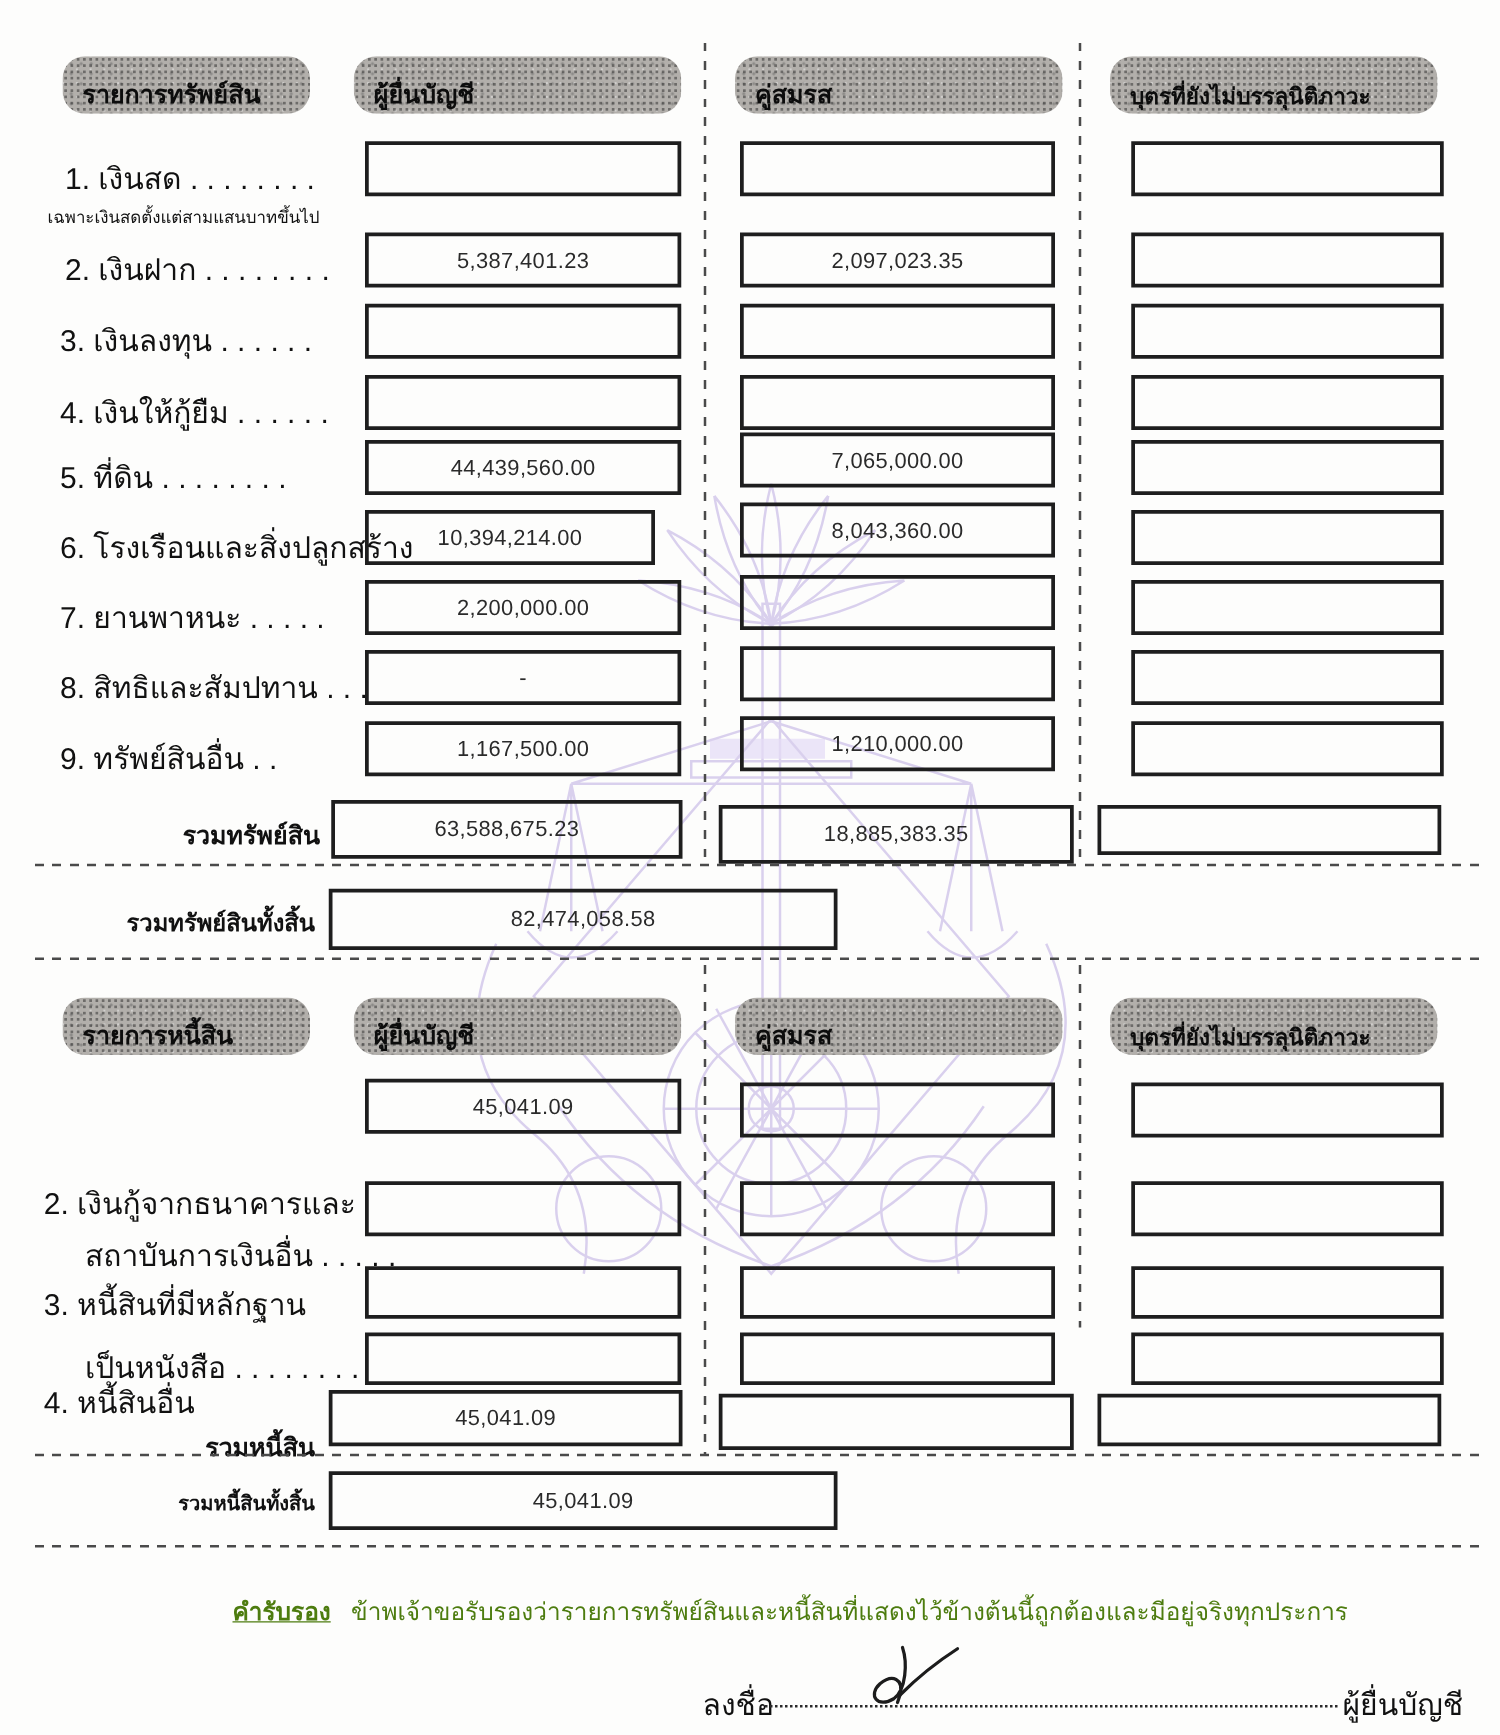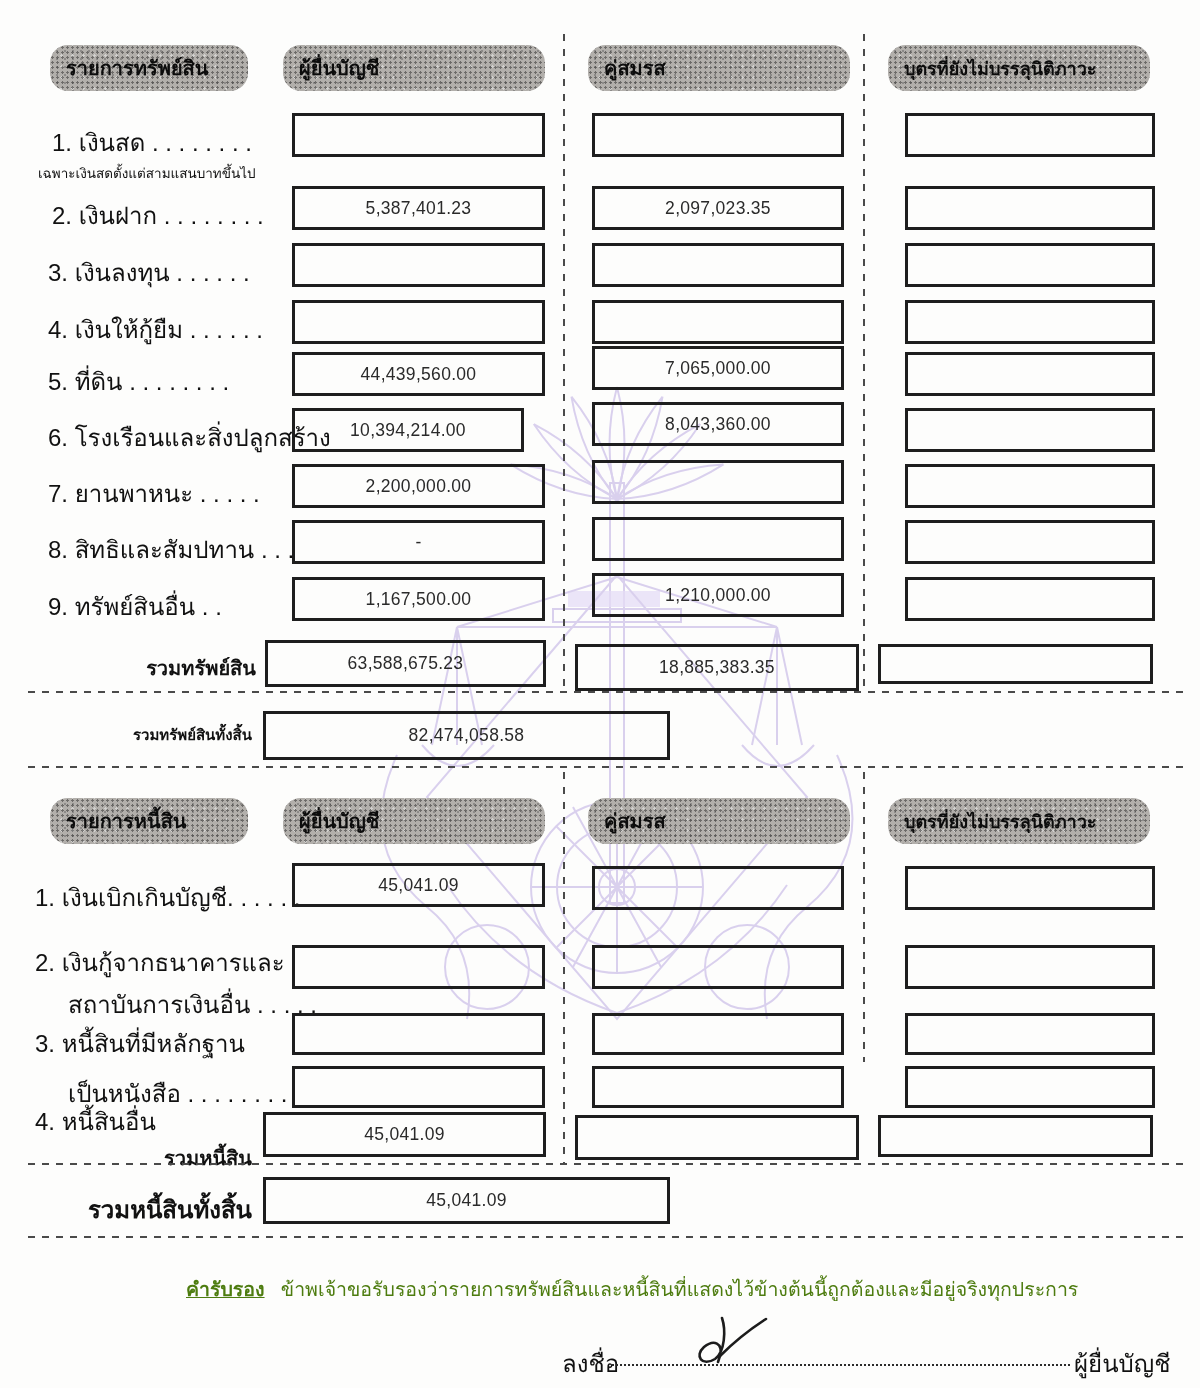--- a/index.html
+++ b/index.html
@@ -4,21 +4,21 @@
 <style>
   html,body{margin:0;padding:0;background:#e8e8e8;}
   .page{
     position:relative;width:1200px;height:1388px;margin:0 auto;
     background:#fdfdfc;overflow:hidden;
     font-family:"Liberation Sans","DejaVu Sans",sans-serif;color:#151515;
   }
   .abs{position:absolute;}
   .pill{
     position:absolute;height:46px;border-radius:18px;box-sizing:border-box;
-    display:flex;align-items:center;padding:0 16px;
+    display:flex;align-items:flex-end;padding:0 16px;
     font-weight:700;font-size:20px;color:#0c0c0c;white-space:nowrap;
     background-color:#b2afab;
     background-image:
       radial-gradient(rgba(40,40,40,.50) 1px, transparent 1.4px),
       radial-gradient(rgba(95,95,95,.45) 1px, transparent 1.5px),
       radial-gradient(rgba(235,235,235,.55) 1px, transparent 1.2px);
     background-size:5px 5px,8px 8px,11px 11px;
     background-position:0 0,3px 2px,6px 5px;
   }
   .box{
@@ -138,39 +138,38 @@
   <div class="box z" style="left:592px;top:573px;width:252px;">1,210,000.00</div>
   <div class="box z" style="left:905px;top:577px;width:250px;"></div>
 
   <div class="lbl lbl-b right z" style="left:60px;top:652px;width:196px;font-size:20px;">รวมทรัพย์สิน</div>
   <div class="box z" style="left:265px;top:640px;width:281px;height:47px;">63,588,675.23</div>
   <div class="box z" style="left:575px;top:644px;width:284px;height:47px;">18,885,383.35</div>
   <div class="box z" style="left:878px;top:644px;width:275px;height:40px;"></div>
 
   <div class="hdash z" style="left:28px;top:691px;width:1160px;"></div>
 
-  <div class="lbl lbl-b right z" style="left:40px;top:723px;width:212px;font-size:15px;text-align:right;">รวมทรัพย์สินทั้งสิ้น</div>
+  <div class="lbl lbl-b right z" style="left:40px;top:723px;width:212px;font-size:19px;text-align:right;">รวมทรัพย์สินทั้งสิ้น</div>
   <div class="box z" style="left:263px;top:711px;width:407px;height:49px;">82,474,058.58</div>
 
   <div class="hdash z" style="left:28px;top:766px;width:1160px;"></div>
 
   <div class="pill z" style="left:50px;top:798px;width:198px;">
       <span>รายการหนี้สิน</span>
     </div>
   <div class="pill z" style="left:283px;top:798px;width:262px;">
       <span>ผู้ยื่นบัญชี</span>
     </div>
   <div class="pill z" style="left:588px;top:798px;width:262px;">
       <span>คู่สมรส</span>
     </div>
   <div class="pill z" style="left:888px;top:798px;width:262px;font-size:18px;">
       <span>บุตรที่ยังไม่บรรลุนิติภาวะ</span>
     </div>
 
-  <div class="lbl z" style="left:35px;top:878px;">1. เงินเบิกเกินบัญชี. . . . . .</div>
   <div class="box z" style="left:292px;top:863px;width:253px;">45,041.09</div>
   <div class="box z" style="left:592px;top:866px;width:252px;"></div>
   <div class="box z" style="left:905px;top:866px;width:250px;"></div>
 
   <div class="lbl z" style="left:35px;top:943px;">2. เงินกู้จากธนาคารและ</div>
   <div class="lbl z" style="left:68px;top:985px;">สถาบันการเงินอื่น  . . . . .</div>
   <div class="box z" style="left:292px;top:945px;width:253px;"></div>
   <div class="box z" style="left:592px;top:945px;width:252px;"></div>
   <div class="box z" style="left:905px;top:945px;width:250px;"></div>
 
@@ -184,21 +183,21 @@
   <div class="box z" style="left:905px;top:1066px;width:250px;height:42px;"></div>
 
   <div class="lbl z" style="left:35px;top:1102px;">4.  หนี้สินอื่น</div>
   <div class="lbl lbl-b right z" style="left:130px;top:1142px;width:122px;font-size:20px;">รวมหนี้สิน</div>
   <div class="box z" style="left:263px;top:1112px;width:283px;height:45px;">45,041.09</div>
   <div class="box z" style="left:575px;top:1115px;width:284px;height:45px;"></div>
   <div class="box z" style="left:878px;top:1115px;width:275px;height:42px;"></div>
 
   <div class="hdash z" style="left:28px;top:1163px;width:1160px;"></div>
 
-  <div class="lbl lbl-b right z" style="left:40px;top:1190px;width:212px;font-size:24px;">รวมหนี้สินทั้งสิ้น</div>
+  <div class="lbl lbl-b right z" style="left:40px;top:1190px;width:212px;font-size:16px;">รวมหนี้สินทั้งสิ้น</div>
   <div class="box z" style="left:263px;top:1177px;width:407px;height:47px;">45,041.09</div>
 
   <div class="hdash z" style="left:28px;top:1236px;width:1160px;"></div>
 
   <div class="cert z" style="left:186px;top:1274px;">
     <span class="t">คำรับรอง</span>
     <span>&nbsp;</span>
     <span>ข้าพเจ้าขอรับรองว่ารายการทรัพย์สินและหนี้สินที่แสดงไว้ข้างต้นนี้ถูกต้องและมีอยู่จริงทุกประการ</span>
   </div>
 

